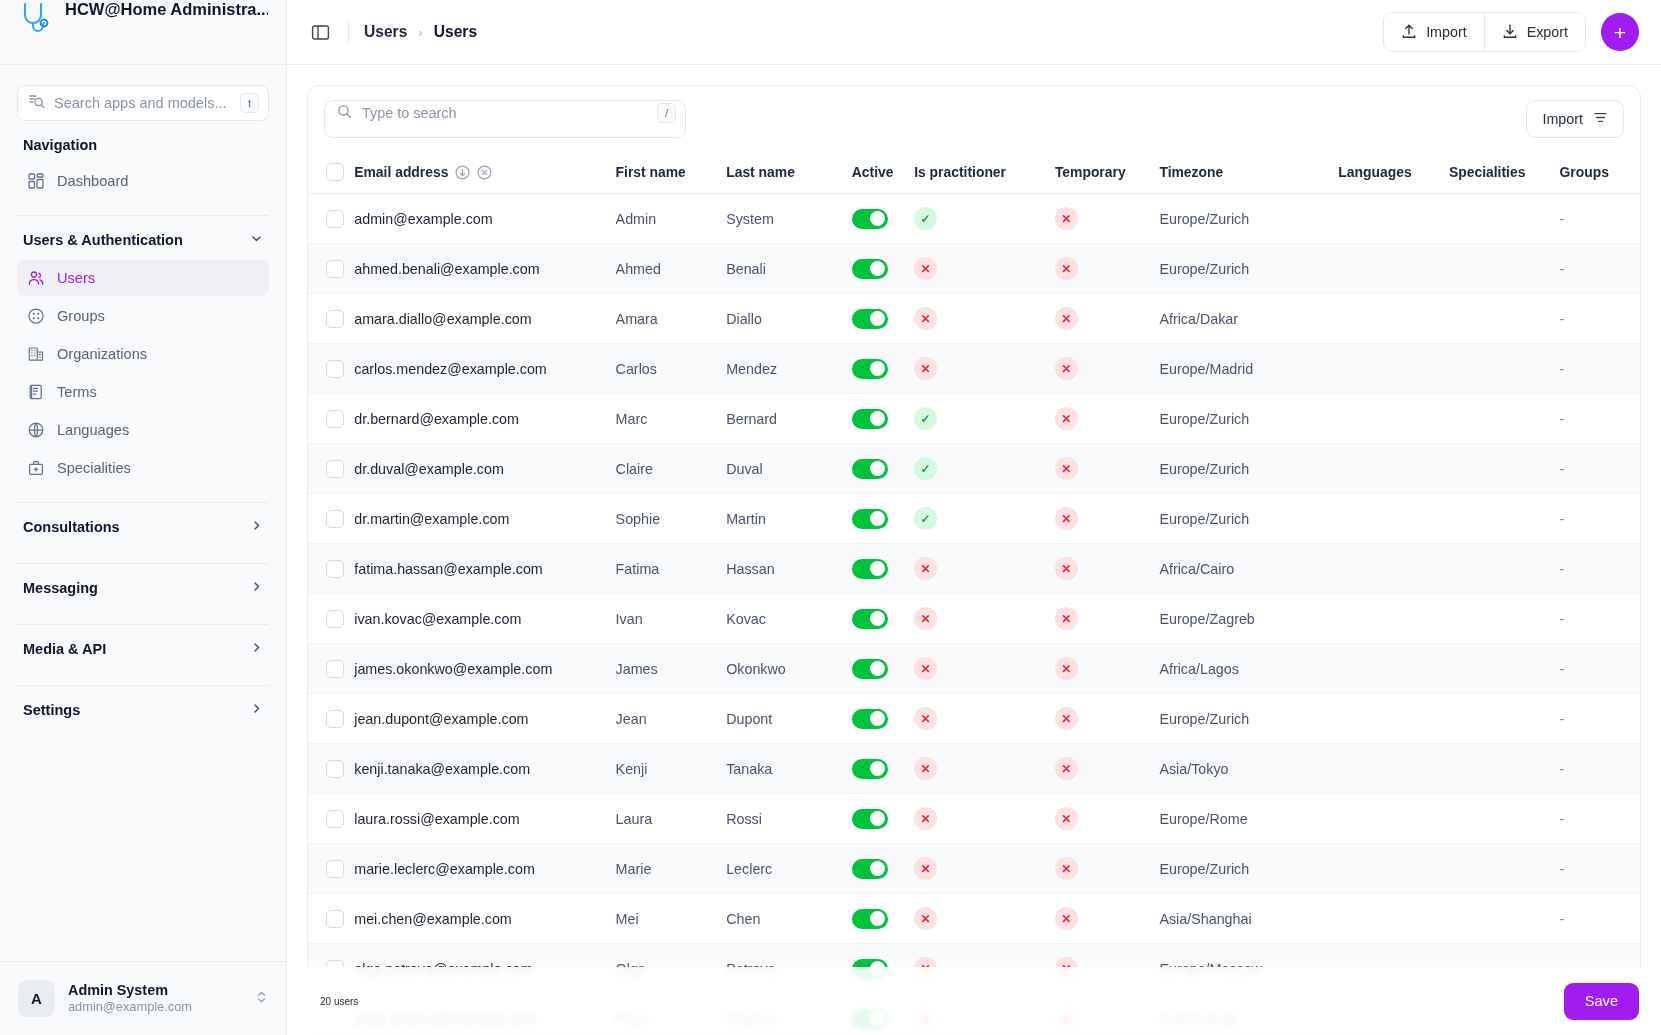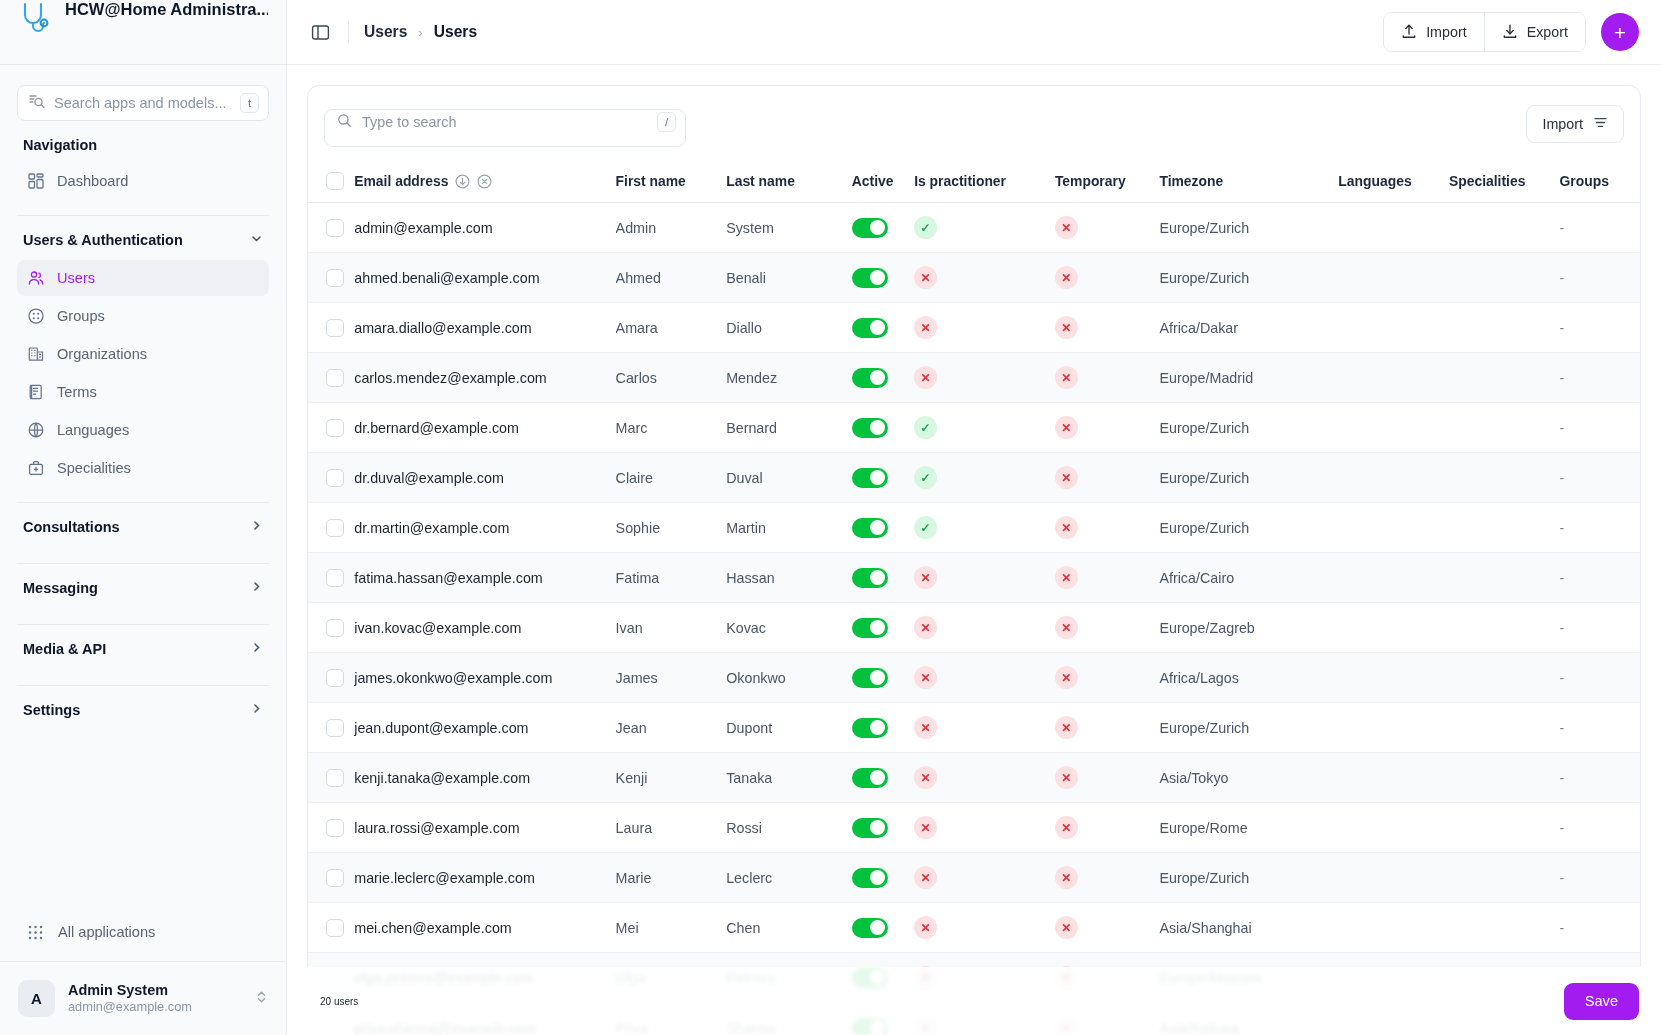--- a/index.html
+++ b/index.html
@@ -136,21 +136,21 @@
     background:#fff; height: 100%;
     display:flex; flex-direction:column; overflow:hidden;
   }
   .card-top {
     display:flex; align-items:center; gap:14px;
     padding: 14px 16px 14px;
   }
   .tbl-search {
     width: 362px; height: 38px;
     border: 1px solid #e3e8ee; border-radius: 9px; background:#fff;
-    display:flex; align-items:center; gap:10px; padding: 0 9px 12px 12px; margin-top: 9px;
+    display:flex; align-items:center; gap:10px; padding: 0 9px 12px 12px;
   }
   .tbl-search .ph { flex:1 1 auto; font-size: 14.4px; color:#8b95a5; }
   .filters-btn {
     margin-left:auto;
     display:flex; align-items:center; gap: 10px;
     height: 38px; padding: 0 15px;
     border:1px solid #e3e8ee; border-radius:9px; background:#fff;
     font-size: 14.3px; color:#27303d; cursor:pointer; font-family:inherit;
   }
 
@@ -380,36 +380,20 @@
       <div class="sec-head">
         <span class="t">Settings</span>
         <span>
           <svg width="13" height="13" viewBox="0 0 13 13" fill="none" stroke="#4a5567" stroke-width="1.5" stroke-linecap="round">
               <path d="M5 3l3.5 3.5L5 10"></path>
             </svg>
         </span>
       </div>
     </div>
 
-    <div class="side-foot-link">
-      <span class="ico">
-        <svg width="15" height="15" viewBox="0 0 15 15" fill="currentColor">
-          <circle cx="2" cy="2" r="1.25"></circle>
-            <circle cx="7.5" cy="2" r="1.25"></circle>
-            <circle cx="13" cy="2" r="1.25"></circle>
-          <circle cx="2" cy="7.5" r="1.25"></circle>
-            <circle cx="7.5" cy="7.5" r="1.25"></circle>
-            <circle cx="13" cy="7.5" r="1.25"></circle>
-          <circle cx="2" cy="13" r="1.25"></circle>
-            <circle cx="7.5" cy="13" r="1.25"></circle>
-            <circle cx="13" cy="13" r="1.25"></circle>
-        </svg>
-      </span>
-      <span>All applications</span>
-    </div>
 
     <div class="user-card">
       <div class="avatar">A</div>
       <div class="user-meta">
         <div class="user-name">Admin System</div>
         <div class="user-mail">admin@example.com</div>
       </div>
       <span class="updown">
         <svg width="13" height="16" viewBox="0 0 13 16" fill="none" stroke="currentColor" stroke-width="1.4" stroke-linecap="round" stroke-linejoin="round">
           <path d="M3.5 6.3L6.5 3.2l3 3.1"></path>

